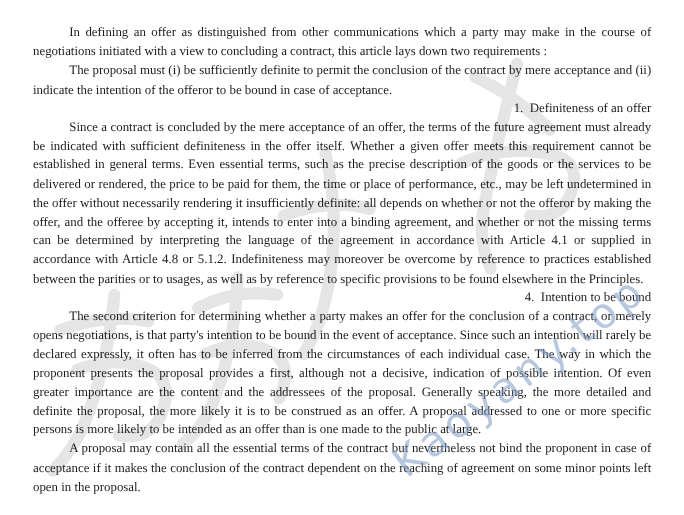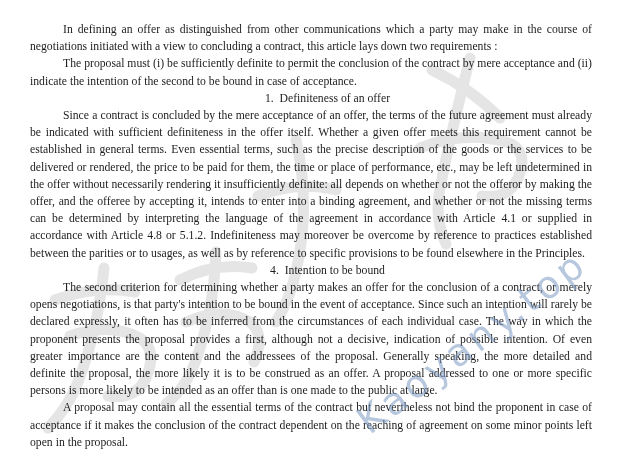--- a/index.html
+++ b/index.html
@@ -31,21 +31,21 @@
     color: #1d1d1d;
     font-size: 11.7px;
     line-height: 17.2px;
   }
   .doc-text p {
     margin: 0;
     text-indent: 33px;
     text-align: justify;
   }
   .doc-text p.heading {
-    text-align: center;
+    text-align: right;
   }
   .site-wm {
     position: absolute;
     left: 472px;
     top: 342px;
     transform: translate(-50%, -50%) rotate(-37deg);
     font-family: "DejaVu Sans", sans-serif;
     font-size: 38px;
     letter-spacing: 4px;
     color: rgba(124, 153, 193, 0.55);
@@ -67,21 +67,21 @@
       <path d="M180 280 Q215 262 252 268 M216 252 Q214 310 196 360 Q186 388 166 404 M186 322 Q224 306 250 322 Q266 334 254 362"></path>
 
       <path d="M296 140 Q310 200 298 262 Q292 296 276 322 M258 196 Q300 180 336 190"></path>
 
       <path d="M432 70 Q470 88 500 118 M470 58 Q452 128 440 188 Q434 218 446 244 M420 148 Q464 130 506 142 Q530 150 518 178 Q508 200 482 196"></path>
     </g>
   </svg>
 
   <div class="doc-text">
     <p class="body">In defining an offer as distinguished from other communications which a party may make in the course of negotiations initiated with a view to concluding a contract, this article lays down two requirements :</p>
-    <p class="body">The proposal must (i) be sufficiently definite to permit the conclusion of the contract by mere acceptance and (ii) indicate the intention of the second to be bound in case of acceptance.</p>
+    <p class="body">The proposal must (i) be sufficiently definite to permit the conclusion of the contract by mere acceptance and (ii) indicate the intention of the offeror to be bound in case of acceptance.</p>
     <p class="heading">1. Definiteness of an offer</p>
     <p class="body">Since a contract is concluded by the mere acceptance of an offer, the terms of the future agreement must already be indicated with sufficient definiteness in the offer itself. Whether a given offer meets this requirement cannot be established in general terms. Even essential terms, such as the precise description of the goods or the services to be delivered or rendered, the price to be paid for them, the time or place of performance, etc., may be left undetermined in the offer without necessarily rendering it insufficiently definite: all depends on whether or not the offeror by making the offer, and the offeree by accepting it, intends to enter into a binding agreement, and whether or not the missing terms can be determined by interpreting the language of the agreement in accordance with Article 4.1 or supplied in accordance with Article 4.8 or 5.1.2. Indefiniteness may moreover be overcome by reference to practices established between the parities or to usages, as well as by reference to specific provisions to be found elsewhere in the Principles.</p>
     <p class="heading">4. Intention to be bound</p>
     <p class="body">The second criterion for determining whether a party makes an offer for the conclusion of a contract, or merely opens negotiations, is that party's intention to be bound in the event of acceptance. Since such an intention will rarely be declared expressly, it often has to be inferred from the circumstances of each individual case. The way in which the proponent presents the proposal provides a first, although not a decisive, indication of possible intention. Of even greater importance are the content and the addressees of the proposal. Generally speaking, the more detailed and definite the proposal, the more likely it is to be construed as an offer. A proposal addressed to one or more specific persons is more likely to be intended as an offer than is one made to the public at large.</p>
     <p class="body">A proposal may contain all the essential terms of the contract but nevertheless not bind the proponent in case of acceptance if it makes the conclusion of the contract dependent on the reaching of agreement on some minor points left open in the proposal.</p>
   </div>
 
   <div class="site-wm">Kaoyany.top</div>
 
 </div>

